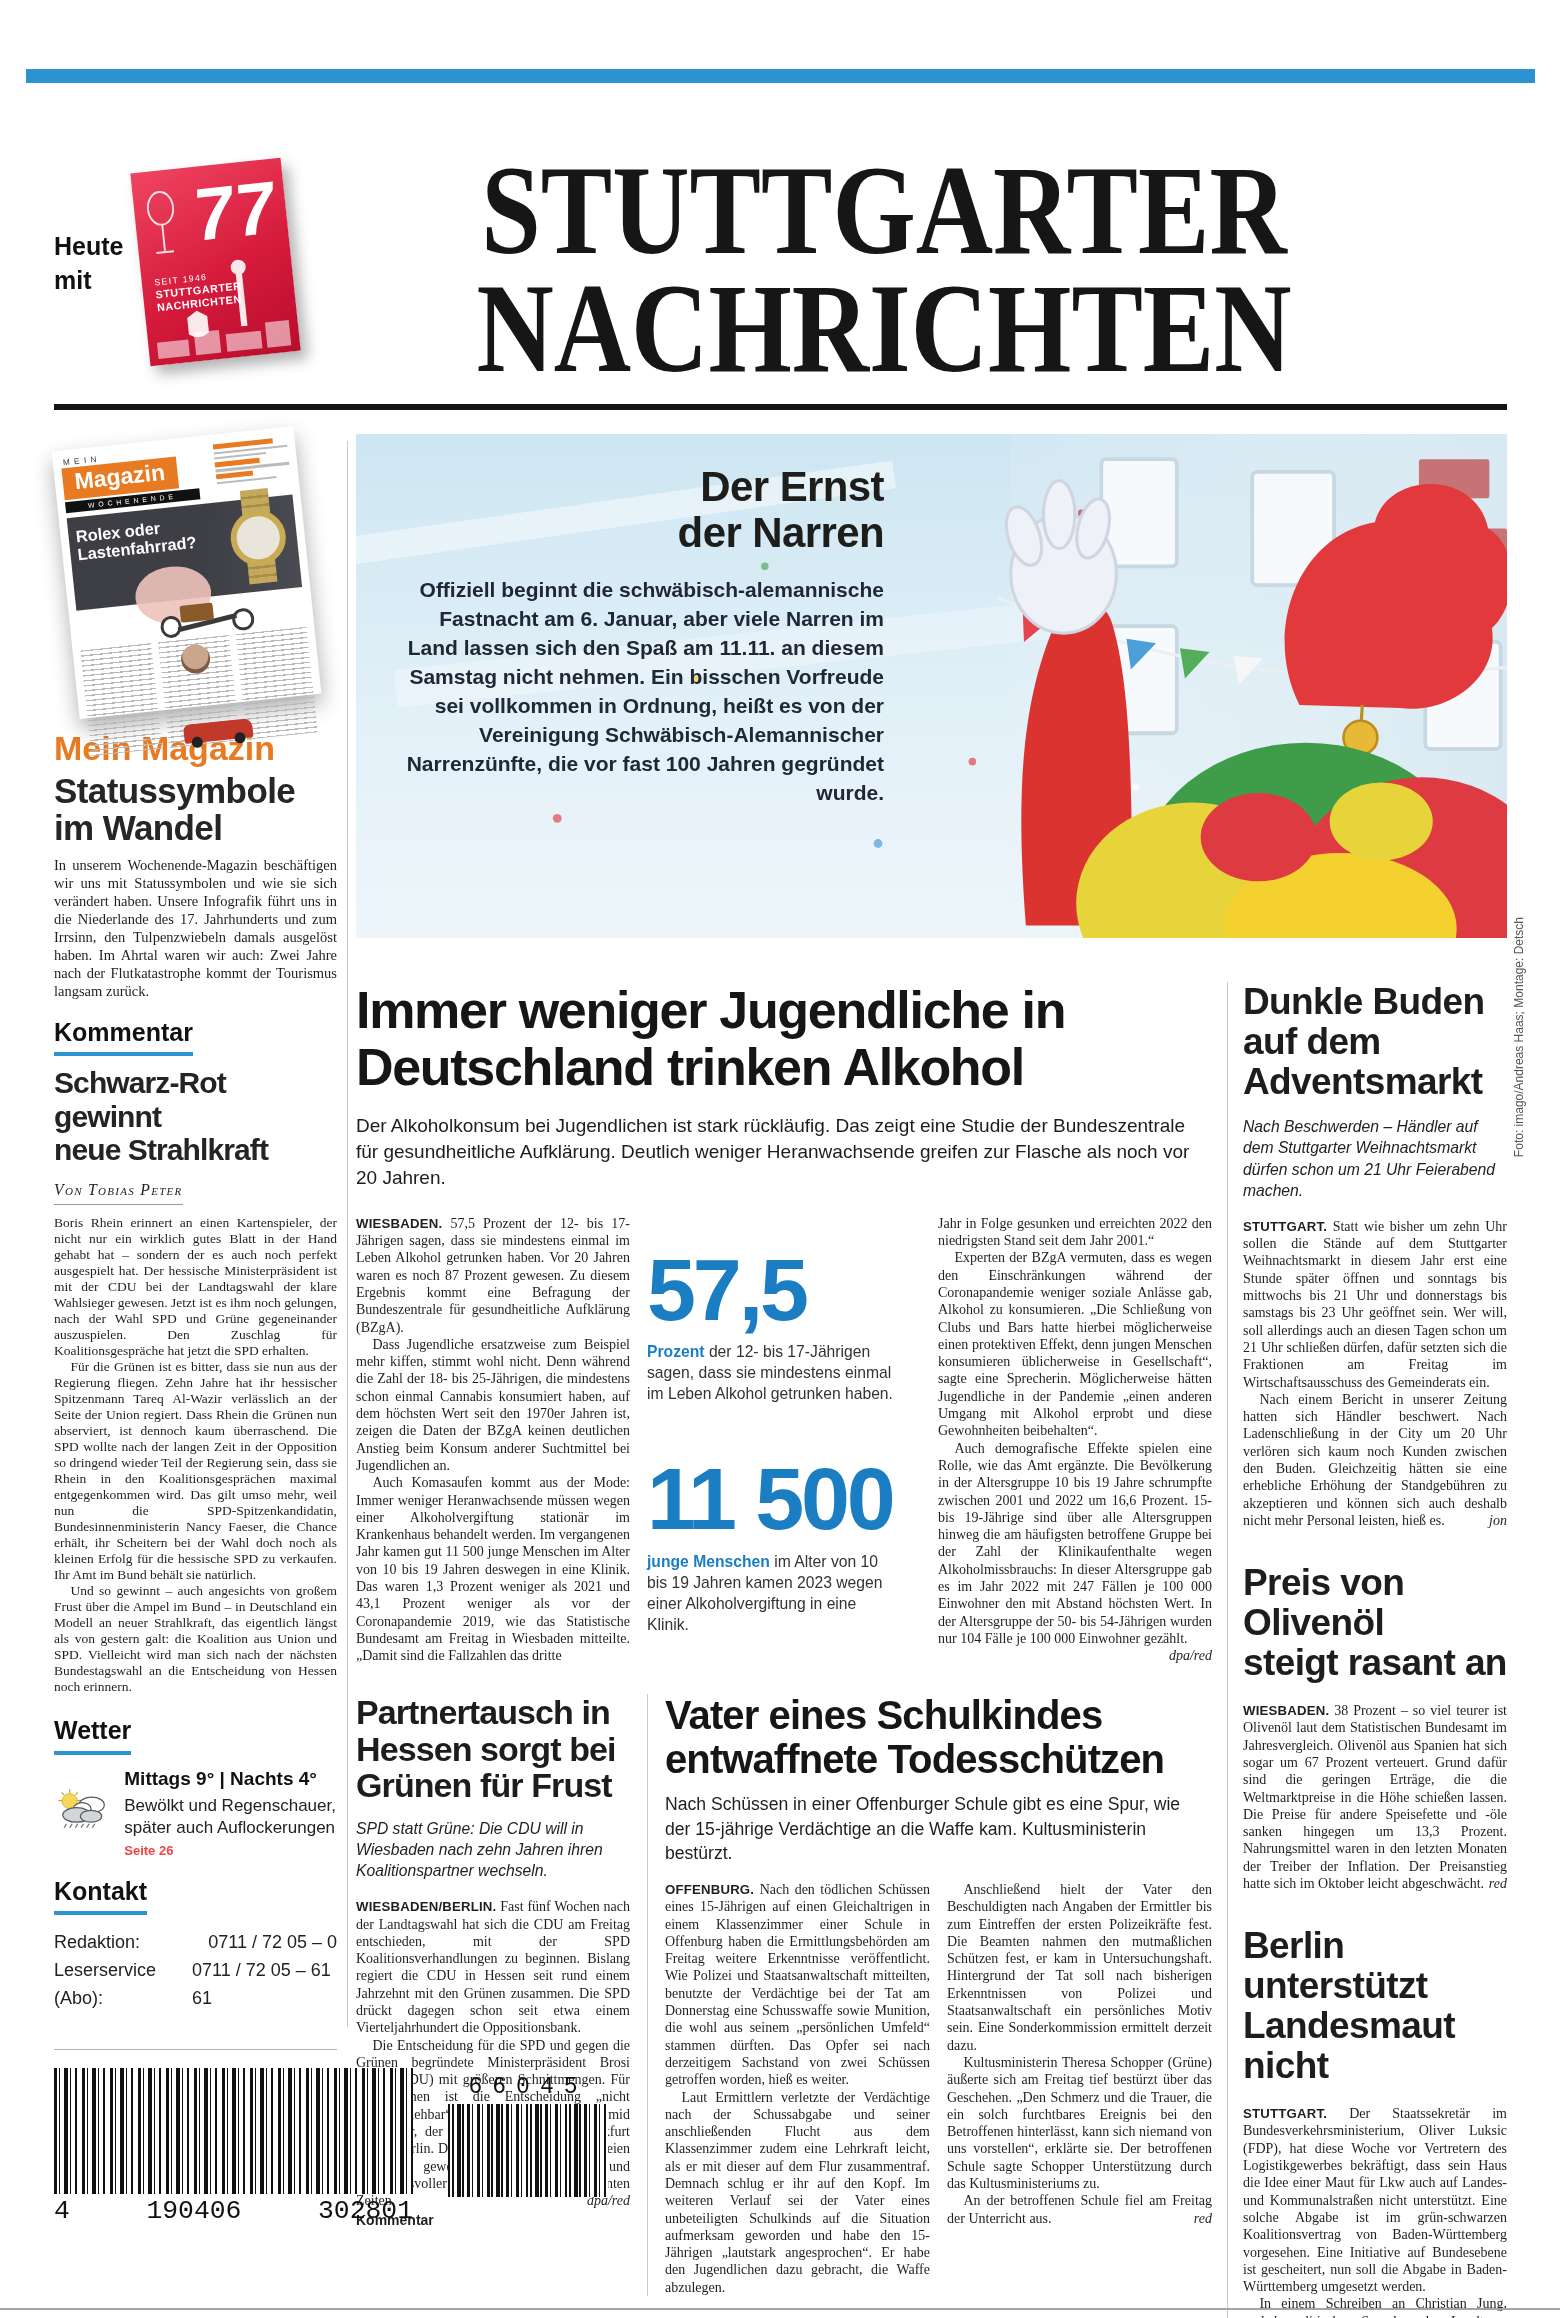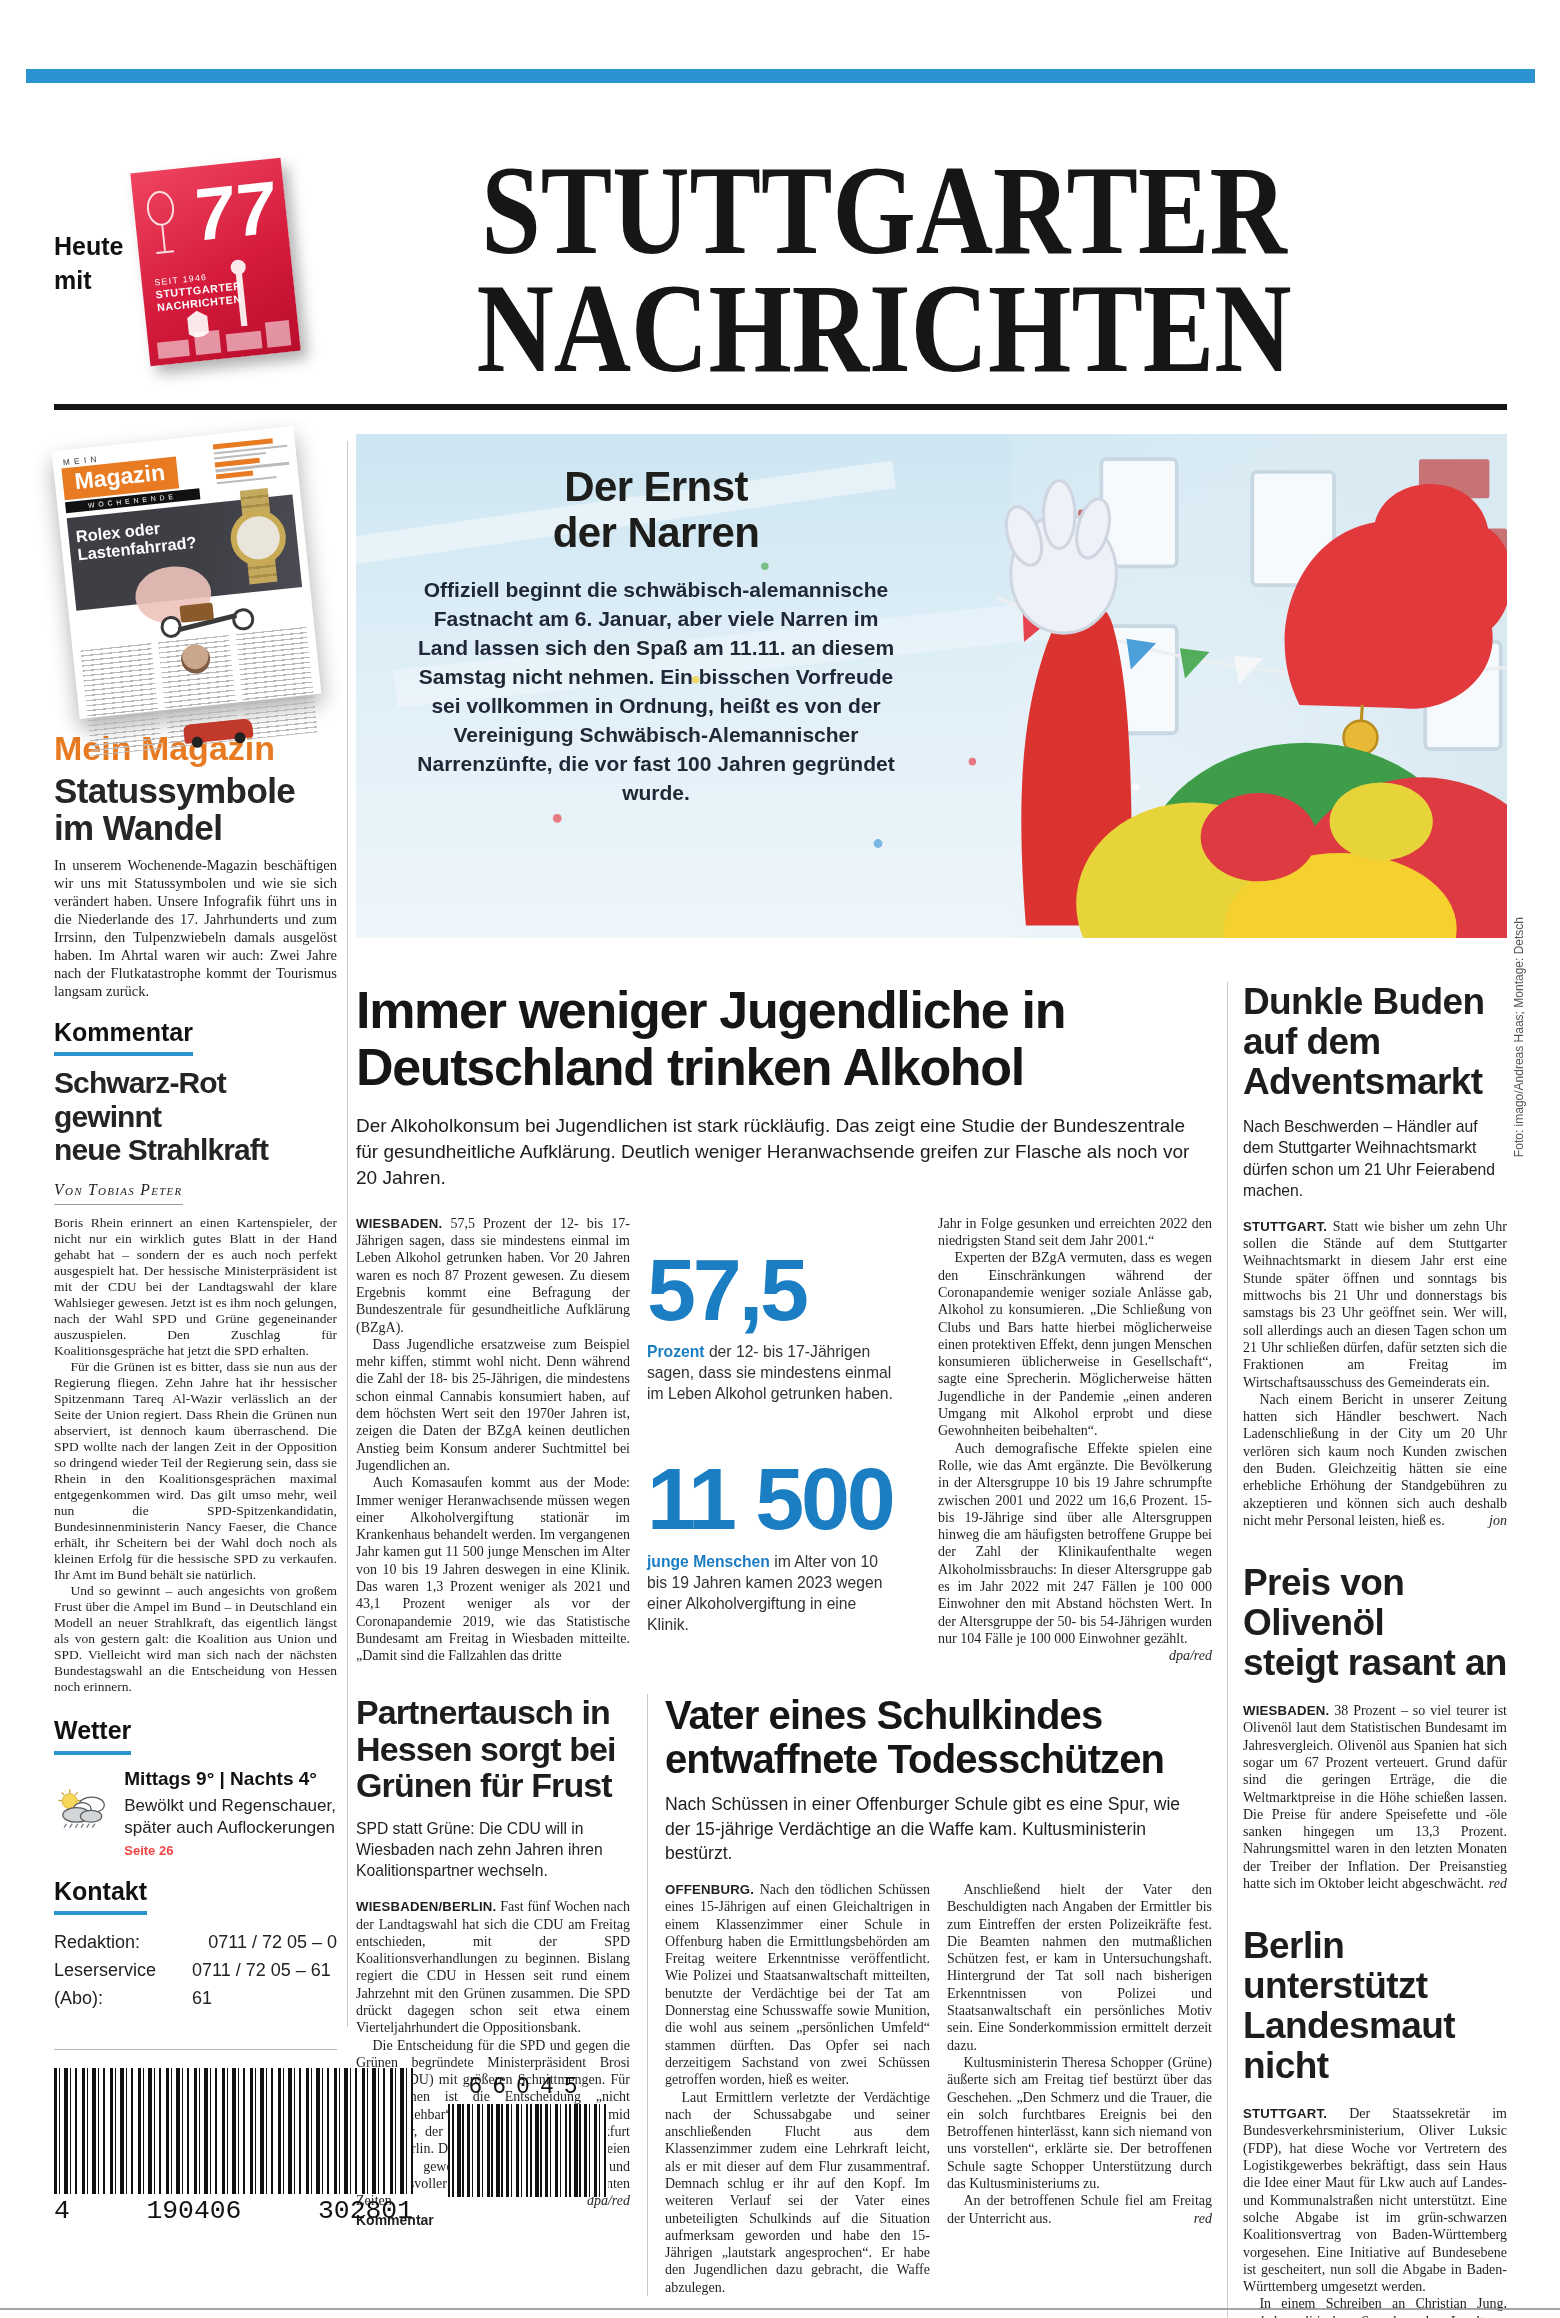--- a/index.html
+++ b/index.html
@@ -103,21 +103,21 @@
   .bc-left{width:359px;}
   .bc-bars{height:126px;background:repeating-linear-gradient(90deg,#111 0 3.1px,#fff 3.1px 5px,#111 5px 6.3px,#fff 6.3px 10px,#111 10px 14px,#fff 14px 15.7px,#111 15.7px 17px,#fff 17px 21px,#111 21px 23px,#fff 23px 28px);}
   .bc-digits{display:flex;justify-content:space-between;font-family:"Liberation Mono",monospace;font-size:26.4px;margin-top:2.5px;color:#111;}
   .bc-right{margin-left:35px;margin-top:6.3px;width:160px;}
   .bc-code{font-family:"Liberation Mono",monospace;font-size:23px;letter-spacing:10px;color:#111;text-align:center;}
   .bc-bars2{margin-top:3.8px;height:93px;background:repeating-linear-gradient(90deg,#111 0 2.5px,#fff 2.5px 4.4px,#111 4.4px 5.7px,#fff 5.7px 9.4px,#111 9.4px 12.6px,#fff 12.6px 14.5px,#111 14.5px 15.7px,#fff 15.7px 19.5px);}
 
   
   .hero{position:relative;width:1151px;height:504px;}
   .hero-svg{position:absolute;inset:0;width:100%;height:100%;}
-  .hero-text{position:absolute;left:61px;top:30px;width:478px;text-align:center;}
+  .hero-text{position:absolute;left:50px;top:30px;width:478px;text-align:right;}
   .hero-h{font-weight:700;font-size:42px;line-height:1.1;letter-spacing:-0.6px;color:#1d1d1b;}
   .hero-p{margin-top:19px;font-weight:600;font-size:21px;line-height:29px;color:#202736;}
   .credit{position:absolute;right:-19px;bottom:21.4px;transform:rotate(-90deg);transform-origin:100% 100%;
           font-size:12px;color:#555;white-space:nowrap;}
 
   
   .below{display:flex;margin-top:44px;}
   .centercol{width:856px;}
   .main-h{font-weight:700;font-size:52px;line-height:1.1;letter-spacing:-1.3px;color:#161615;}
   .main-lead{margin-top:16.4px;font-weight:500;font-size:19px;line-height:26px;color:#1c1c1c;width:844px;}
@@ -126,21 +126,21 @@
   .stat{margin-top:33px;}
   .stat + .stat{margin-top:53px;}
   .stat-value{font-weight:700;font-size:88px;line-height:.95;letter-spacing:-3.1px;color:var(--numblue);}
   .stat-cap{margin-top:10px;font-family:"Liberation Sans",sans-serif;font-size:15.7px;line-height:21px;color:#333;width:252px;}
   .stat-cap b{color:var(--numblue);}
 
   
   .bottom-row{display:flex;margin-top:30px;}
   .pt{width:274px;}
   .rc-h{font-weight:700;font-size:34px;line-height:1.07;letter-spacing:-0.9px;color:#1d1d1b;}
-  .rc-sub{margin-top:14px;font-size:15.7px;line-height:21.4px;color:#222;}
+  .rc-sub{margin-top:14px;font-size:15.7px;line-height:21.4px;color:#222;font-style:italic;}
   .pt .body{margin-top:16.4px;}
   .komref{font-family:"Liberation Sans",sans-serif;font-weight:700;font-size:15.7px;text-align:left;text-indent:0 !important;margin-top:2.5px;}
   .off{flex:1;margin-left:17px;border-left:0.6px solid var(--hair);padding-left:17px;}
   .off-h{font-weight:700;font-size:40px;line-height:1.08;letter-spacing:-0.9px;color:#161615;}
   .off-sub{margin-top:11.3px;font-size:17.6px;line-height:24.6px;color:#1e1e1e;width:529px;}
   .off .body{margin-top:15px;}
   .cols2{column-count:2;column-gap:17px;}
   .cols2 p{break-inside:avoid-column;}
 
   

